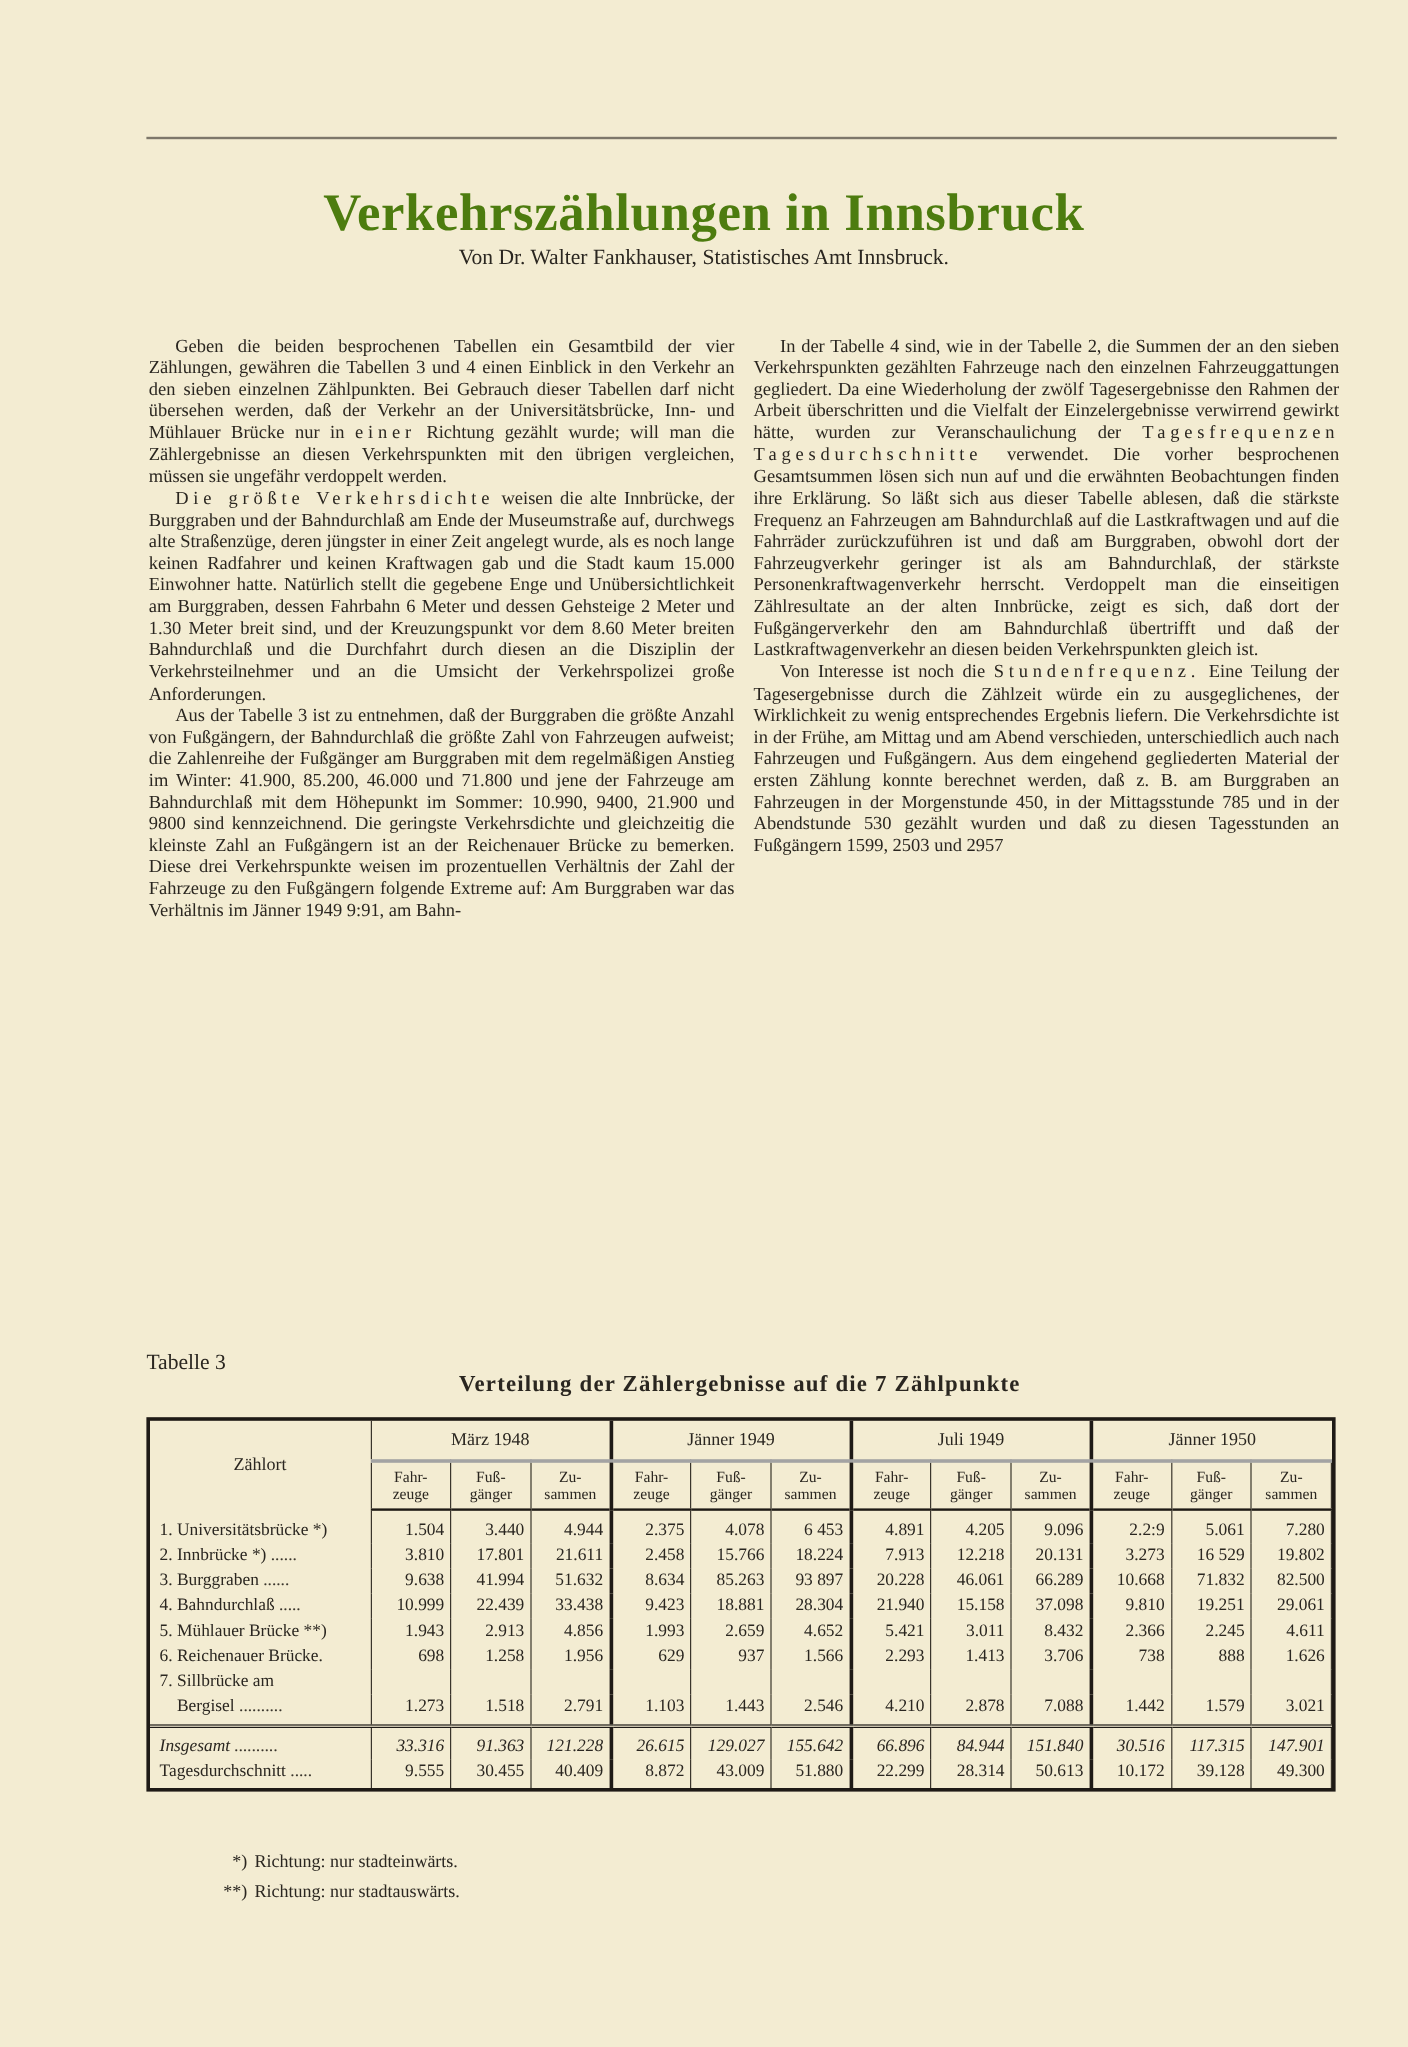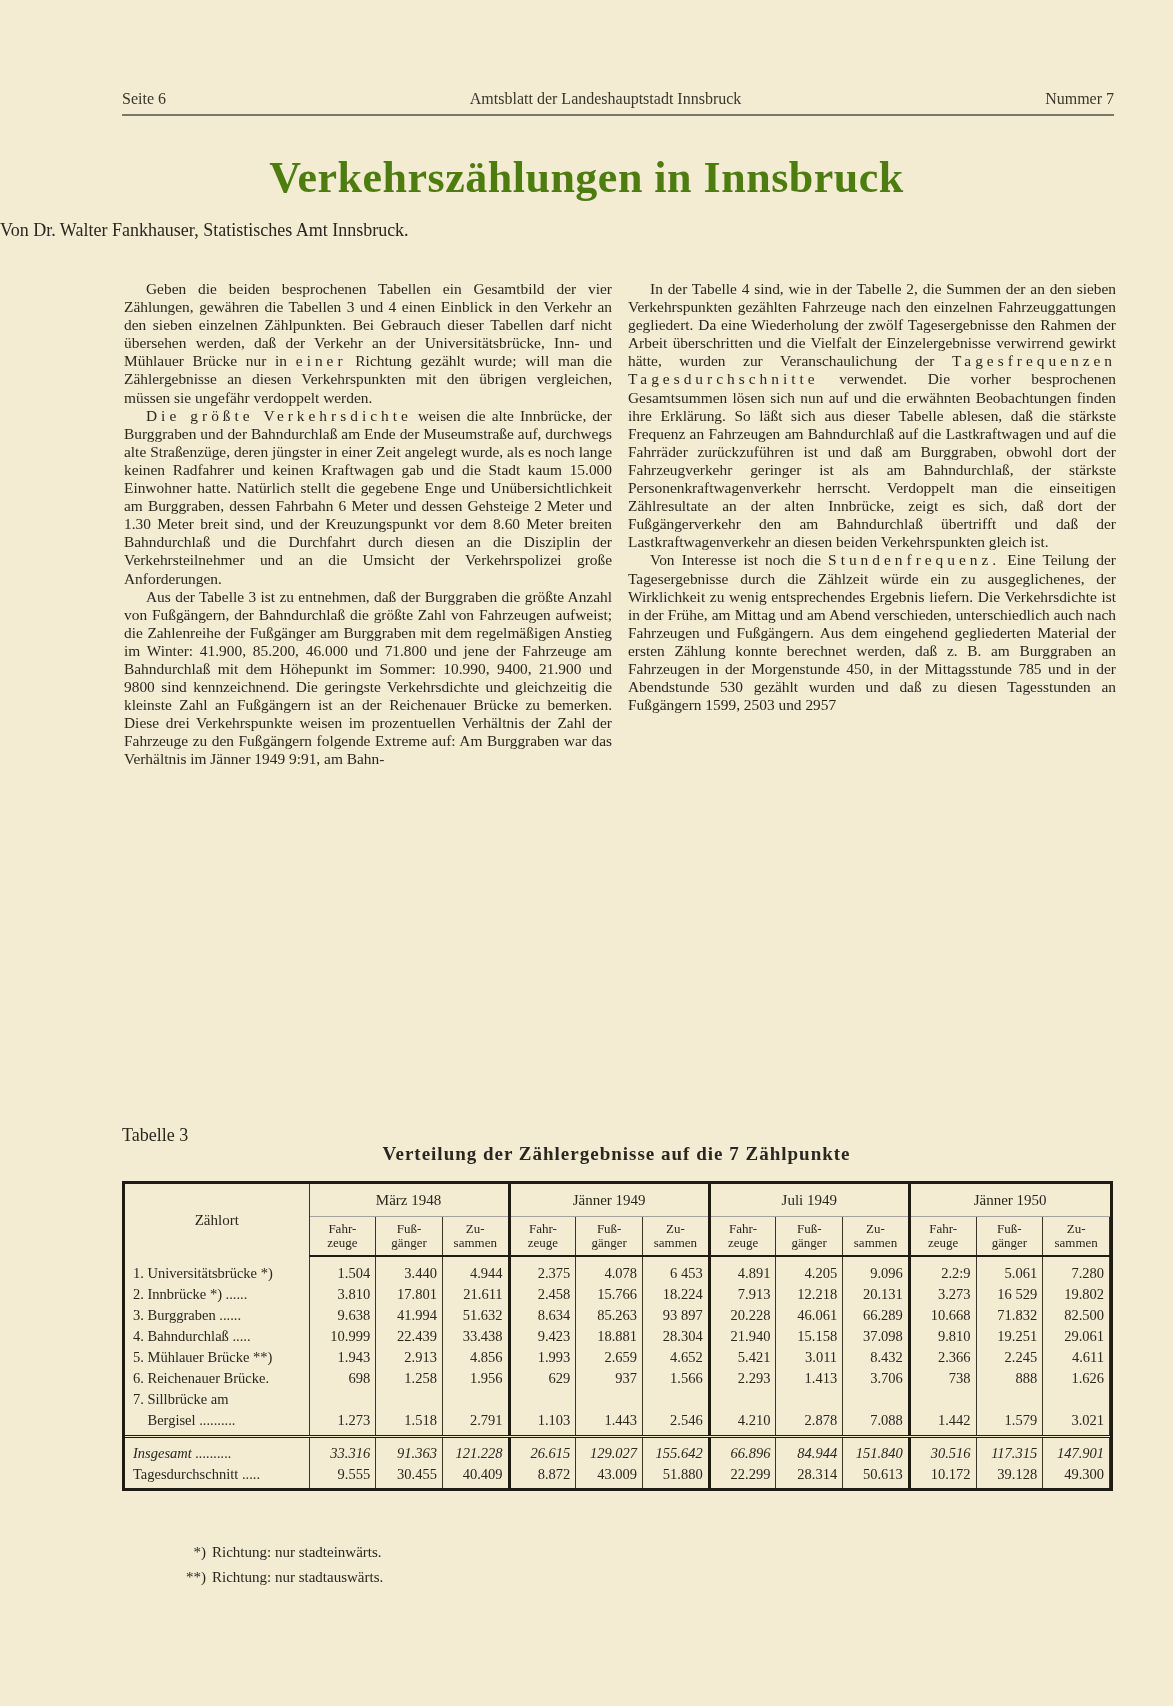--- a/index.html
+++ b/index.html
@@ -15,21 +15,21 @@
   .running-head {
     position: absolute; left: 122px; top: 86px; width: 992px; height: 26px;
     display: flex; justify-content: space-between; align-items: center;
     font-size: 16px; color: #3a352c;
   }
   .head-rule { position: absolute; left: 122px; top: 114px; width: 992px; height: 2px; background: #7d776a; }
   .title {
     position: absolute; left: 0; width: 1173px; top: 152px; text-align: center;
     font-size: 44px; font-weight: bold; letter-spacing: 0.5px; color: #4d7c0f;
   }
-  .byline { position: absolute; left: 0; width: 1173px; top: 220px; font-size: 18px; }
+  .byline { position: absolute; left: 0; width: 1173px; top: 204px; text-align: center; font-size: 18px; }
   .schluss { position: absolute; left: 0; width: 1173px; top: 246px; text-align: center; font-size: 18px; padding-left: 40px; box-sizing: border-box; }
 
   .col {
     position: absolute; top: 280px; width: 488px;
     font-size: 15.4px; line-height: 18.1px; text-align: justify; hyphens: auto;
   }
   .col-left { left: 124px; }
   .col-right { left: 628px; }
   .col p { margin: 0; text-indent: 22px; }
   .col p.cont { text-indent: 0; }
@@ -41,45 +41,40 @@
     font-size: 19px; font-weight: bold; letter-spacing: 1px; padding-left: 60px; box-sizing: border-box;
   }
   .tbl-wrap {
     position: absolute; left: 122px; top: 1181px; width: 991px;
     border: 3px solid #1e1a16; box-sizing: border-box;
   }
   table { border-collapse: collapse; width: 100%; font-size: 14.5px; table-layout: fixed; }
   th, td { padding: 0 5px; }
   th { font-weight: normal; text-align: center; }
   .h-place { width: 184px; border-right: 1.5px solid #3a352c; vertical-align: middle; font-size: 15px; }
-  .h-group { height: 32px; border-bottom: 1px solid #a3a3a3; font-size: 15px; }
+  .h-group { height: 32px; border-bottom: 3px solid #a3a3a3; font-size: 15px; }
   .h-sub { font-size: 13px; line-height: 14px; height: 38px; border-right: 1px solid #3a352c; padding: 0 2px; }
   .grp-end { border-right: 3px solid #1e1a16 !important; }
   thead tr:last-child th { border-bottom: 2px solid #1e1a16; }
   td { text-align: right; height: 21px; border-right: 1px solid #3a352c; white-space: nowrap; }
   td.place { text-align: left; border-right: 1.5px solid #3a352c; padding-left: 8px; font-size: 14.5px; overflow: hidden; }
   td.place .dots { color: #3a352c; }
   tbody.main tr:first-child td { padding-top: 6px; }
   tbody.main tr:last-child td { padding-bottom: 4px; }
   tbody.totals tr:first-child td { border-top: 3px double #1e1a16; padding-top: 5px; font-style: italic; }
   tbody.totals tr:last-child td { padding-bottom: 3px; }
 
   .footnotes { position: absolute; left: 178px; top: 1540px; font-size: 15px; line-height: 25px; }
   .footnotes .mark { display: inline-block; width: 28px; text-align: right; margin-right: 6px; }
 </style>
 </head>
 <body>
 
 <div class="page">
 
-  <div class="running-head">
-    <span>Seite 6</span>
-    <span>Amtsblatt der Landeshauptstadt Innsbruck</span>
-    <span>Nummer 7</span>
-  </div>
   <div class="head-rule"></div>
 
   <div class="title">Verkehrszählungen in Innsbruck</div>
   <div class="byline">Von Dr. Walter Fankhauser, Statistisches Amt Innsbruck.</div>
 
   <div class="col col-left">
     <p><span>Geben die beiden besprochenen Tabellen ein Gesamtbild der vier Zählungen, gewähren die Tabellen 3 und 4 einen Einblick in den Verkehr an den sieben einzelnen Zählpunkten. Bei Gebrauch dieser Tabellen darf nicht übersehen werden, daß der Verkehr an der Universitätsbrücke, Inn- und Mühlauer Brücke nur in</span> <span class="spaced">einer</span> <span>Richtung gezählt wurde; will man die Zählergebnisse an diesen Verkehrspunkten mit den übrigen vergleichen, müssen sie ungefähr verdoppelt werden.</span></p>
     <p><span class="spaced">Die größte Verkehrsdichte</span> <span>weisen die alte Innbrücke, der Burggraben und der Bahndurchlaß am Ende der Museumstraße auf, durchwegs alte Straßenzüge, deren jüngster in einer Zeit angelegt wurde, als es noch lange keinen Radfahrer und keinen Kraftwagen gab und die Stadt kaum 15.000 Einwohner hatte. Natürlich stellt die gegebene Enge und Unübersichtlichkeit am Burggraben, dessen Fahrbahn 6 Meter und dessen Gehsteige 2 Meter und 1.30 Meter breit sind, und der Kreuzungspunkt vor dem 8.60 Meter breiten Bahndurchlaß und die Durchfahrt durch diesen an die Disziplin der Verkehrsteilnehmer und an die Umsicht der Verkehrspolizei große Anforderungen.</span></p>
     <p>Aus der Tabelle 3 ist zu entnehmen, daß der Burggraben die größte Anzahl von Fußgängern, der Bahndurchlaß die größte Zahl von Fahrzeugen aufweist; die Zahlenreihe der Fußgänger am Burggraben mit dem regelmäßigen Anstieg im Winter: 41.900, 85.200, 46.000 und 71.800 und jene der Fahrzeuge am Bahndurchlaß mit dem Höhepunkt im Sommer: 10.990, 9400, 21.900 und 9800 sind kennzeichnend. Die geringste Verkehrsdichte und gleichzeitig die kleinste Zahl an Fußgängern ist an der Reichenauer Brücke zu bemerken. Diese drei Verkehrspunkte weisen im prozentuellen Verhältnis der Zahl der Fahrzeuge zu den Fußgängern folgende Extreme auf: Am Burggraben war das Verhältnis im Jänner 1949 9:91, am Bahn-</p>
   </div>

